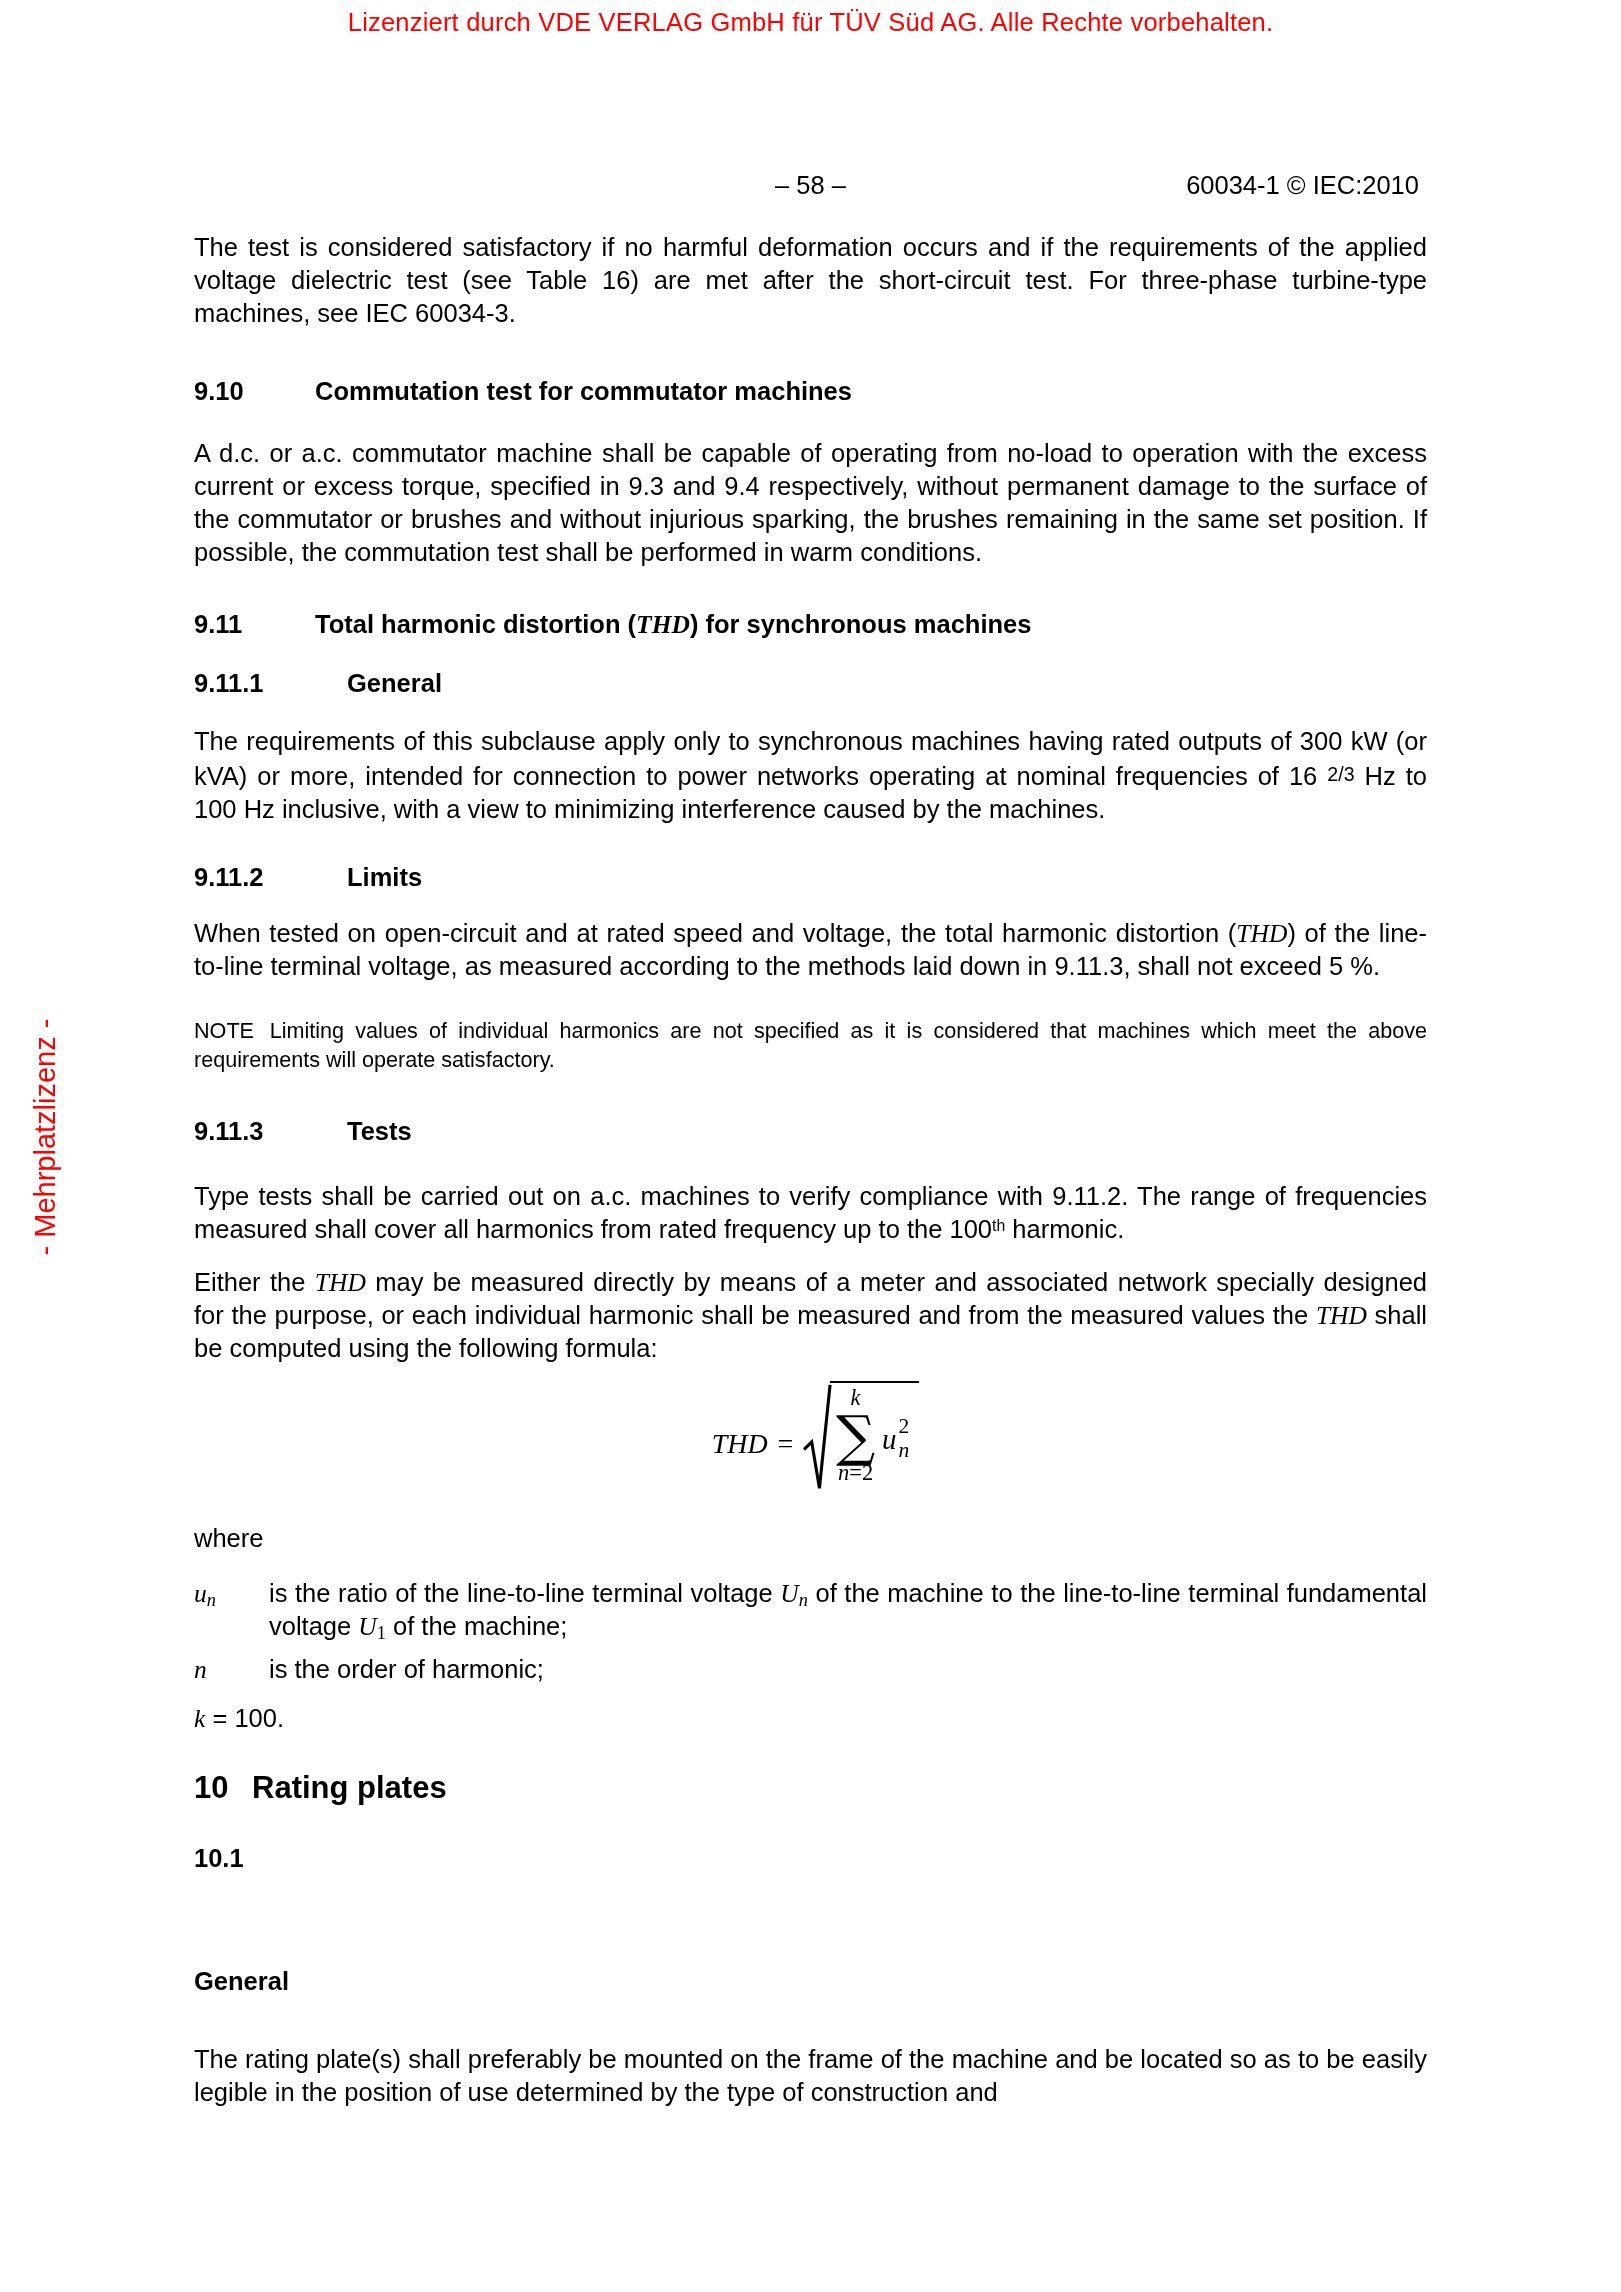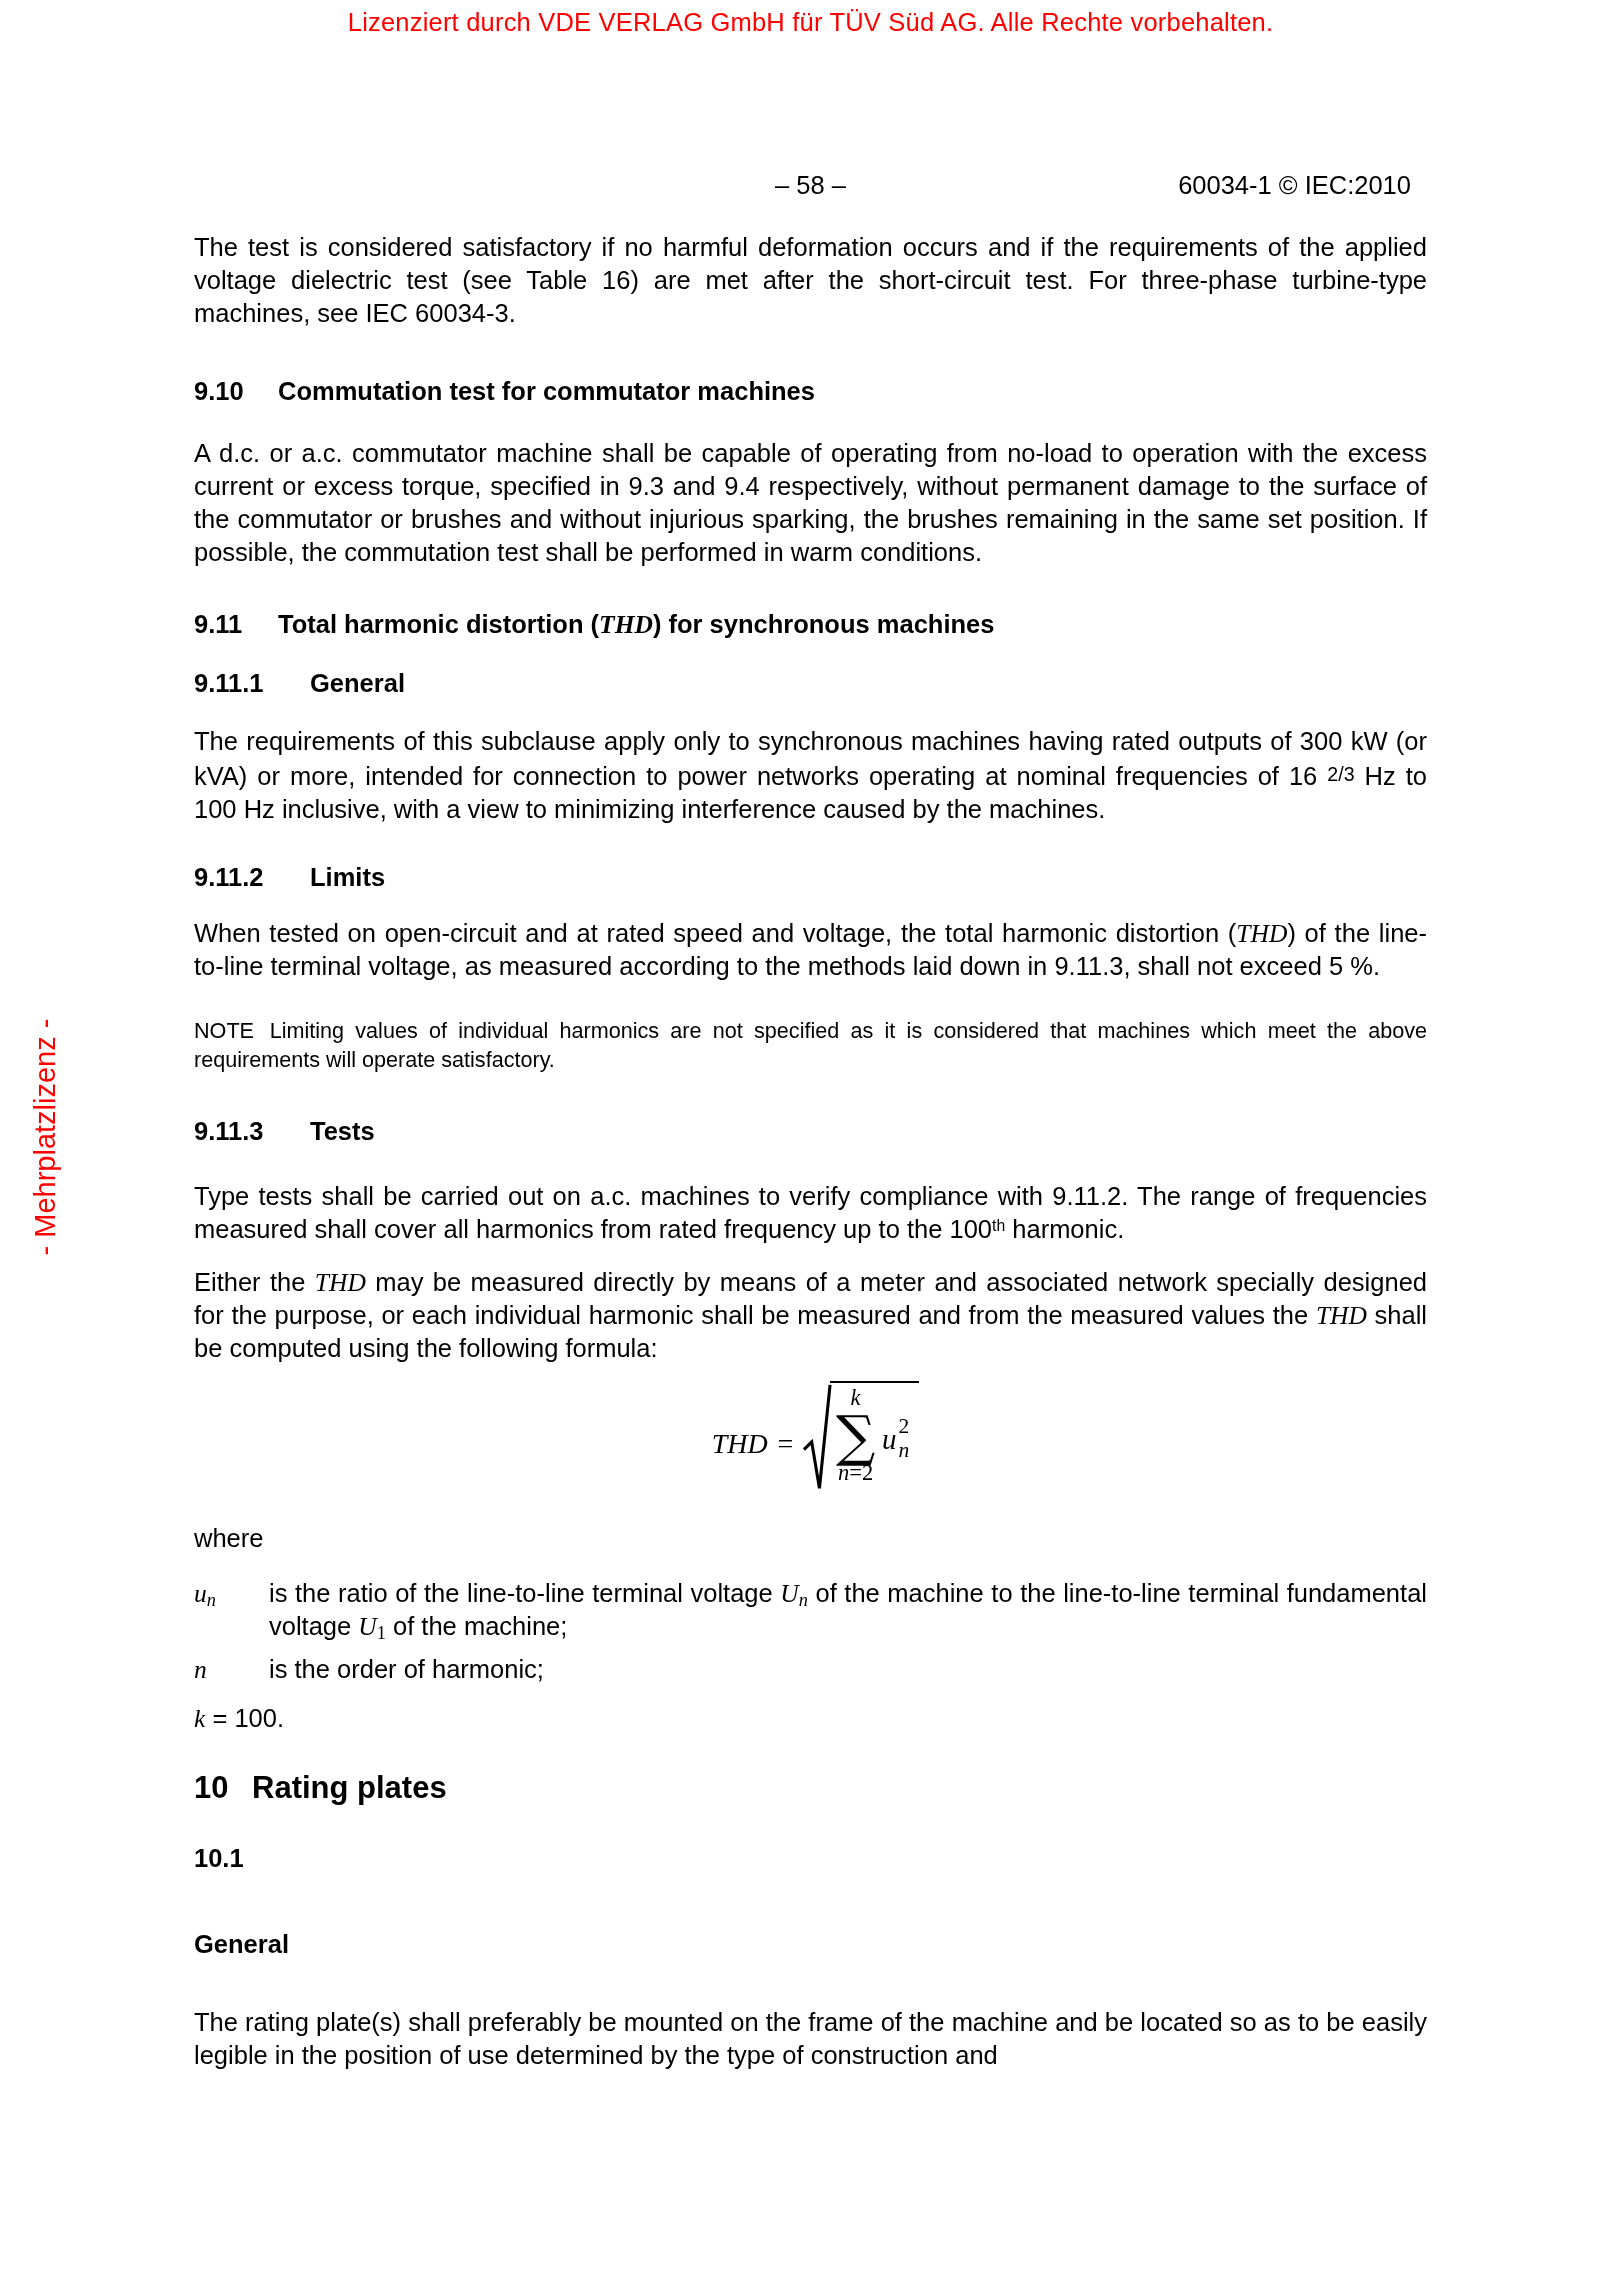--- a/index.html
+++ b/index.html
@@ -29,33 +29,34 @@
     position:absolute;left:194px;top:0;
     width:1233px;
   }
   .page-header{
     position:relative;
     margin-top:169px;
     font-size:25.5px;line-height:33px;
     text-align:center;
   }
   .page-header .doc-ref{
-    position:absolute;right:16px;top:0;
+    position:absolute;right:8px;top:0;
   }
   p.para{
     margin:0;
     font-size:25.5px;line-height:33px;
     text-align:justify;
   }
   .mt-p1{margin-top:29px;}
   .h2,.h3{
     margin:0;
     font-size:25.5px;line-height:33px;
     font-weight:bold;
     display:flex;
+    gap:37px;
   }
   .h1{
     margin:0;
     font-size:31px;line-height:35px;
     font-weight:bold;
     display:flex;
   }
   .hnum-2{flex:0 0 84px;}
   .hnum-3{flex:0 0 116px;}
   .hnum-c{flex:0 0 58px;}

